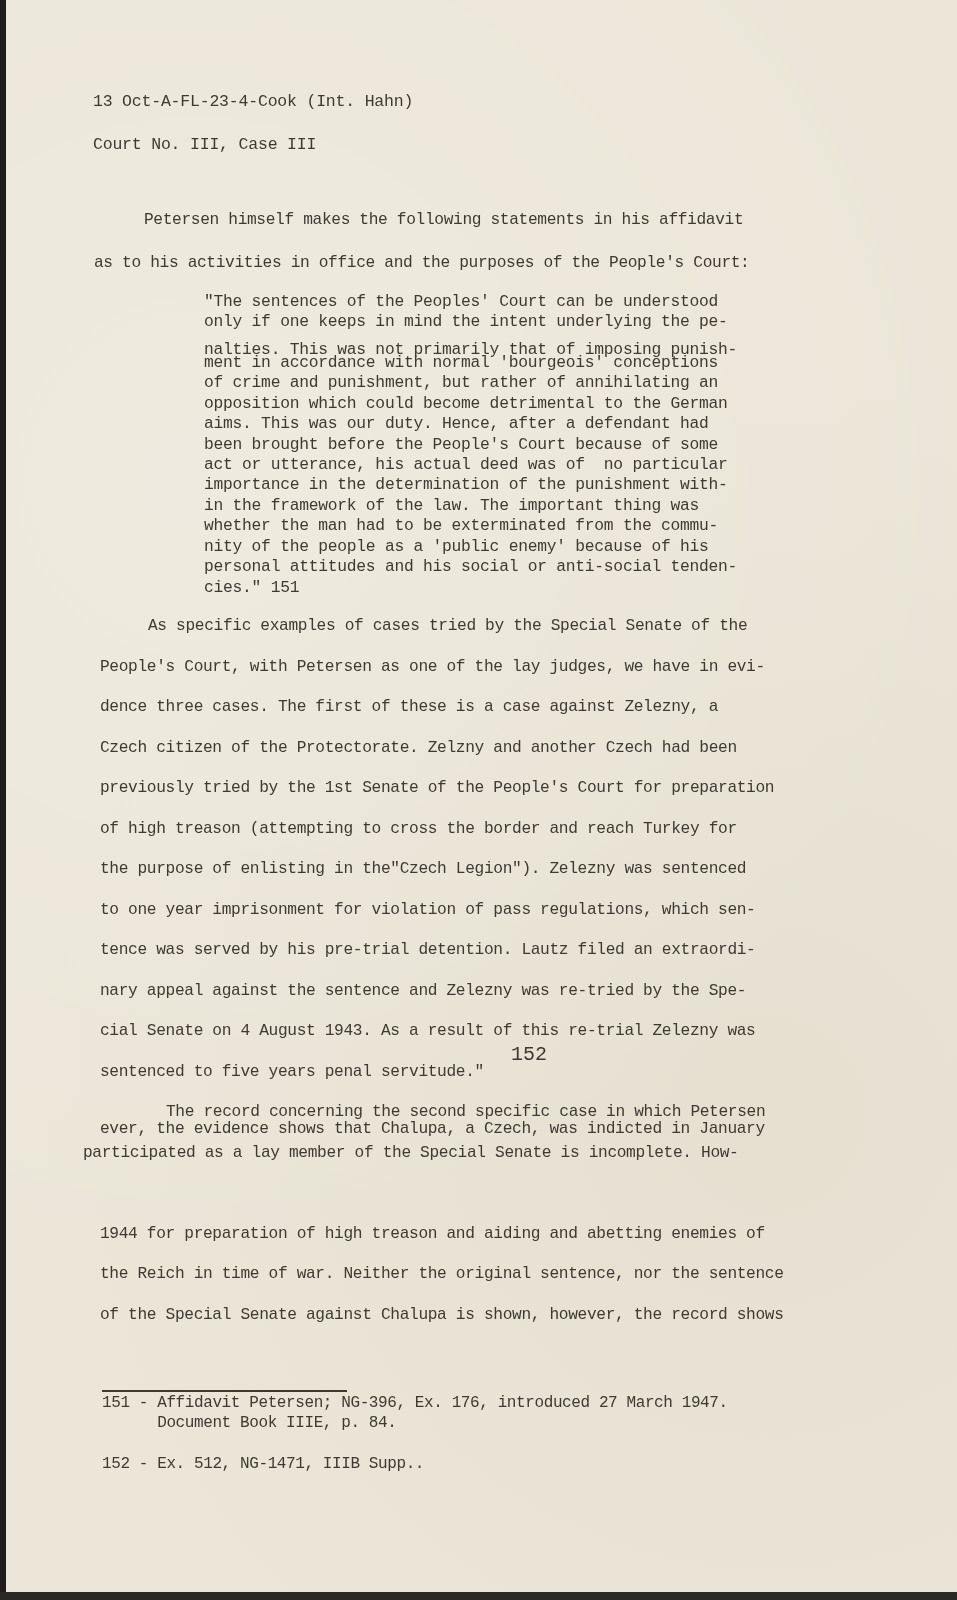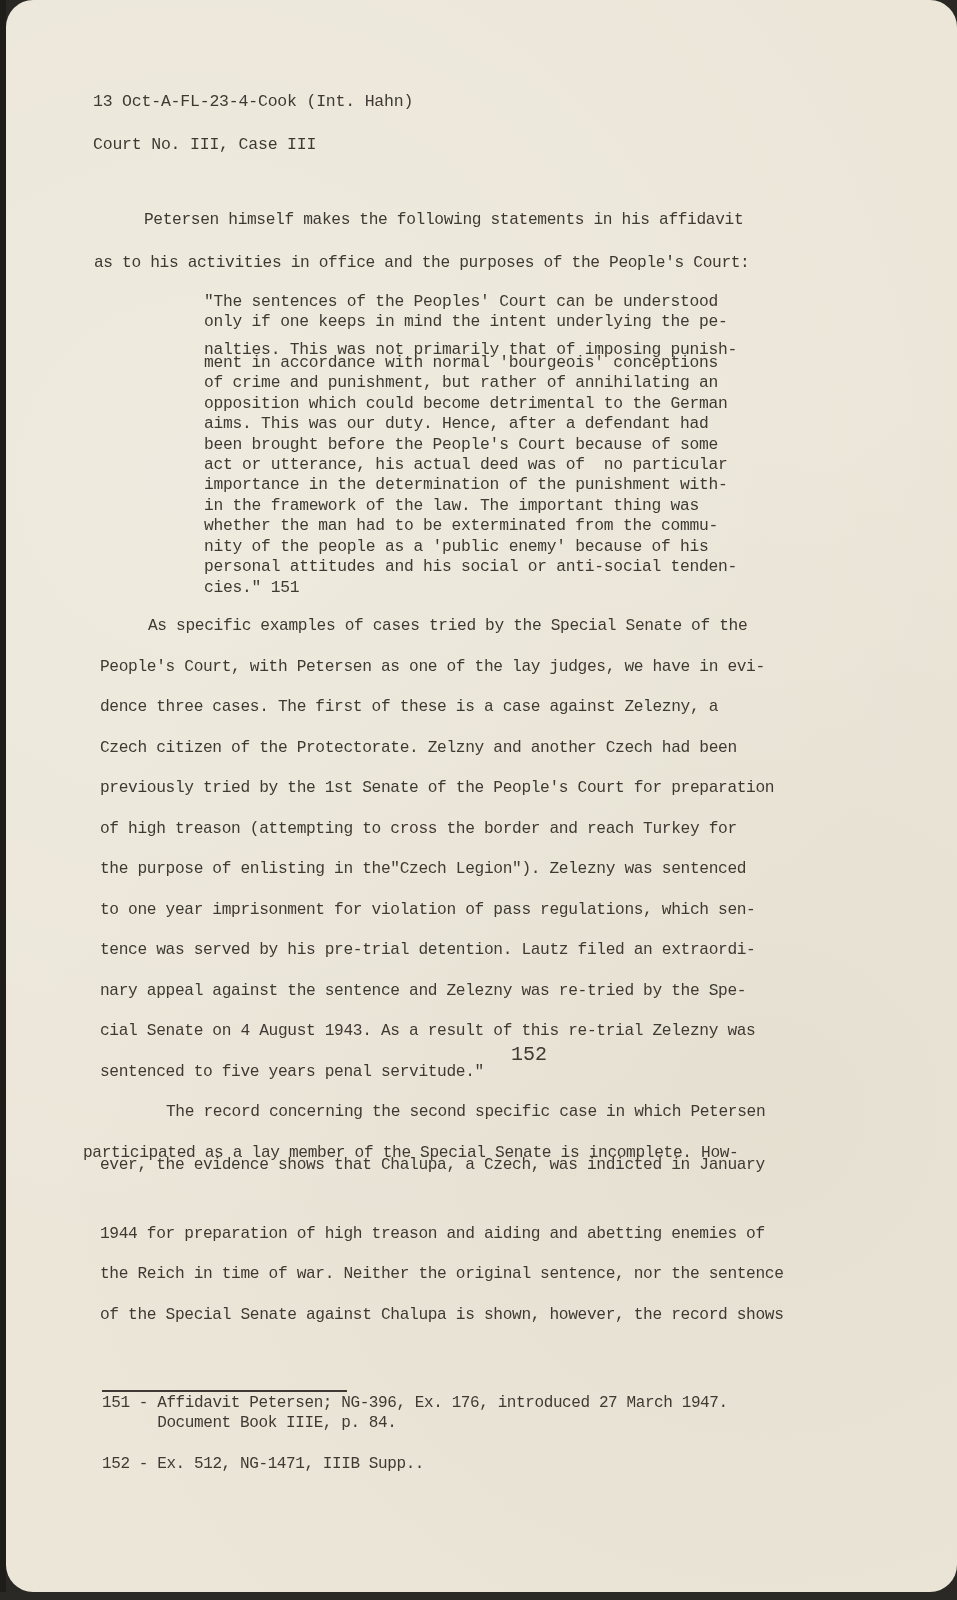--- a/index.html
+++ b/index.html
@@ -15,21 +15,20 @@
       left: 6px;
       top: 0;
       width: 951px;
       height: 1592px;
       background: #ebe6d8;
       background-image:
         radial-gradient(circle at 20% 30%, rgba(255,255,255,0.18), transparent 60%),
         radial-gradient(circle at 80% 70%, rgba(160,150,120,0.08), transparent 55%);
       color: #3e3a33;
       font-family: "Liberation Mono", "DejaVu Sans Mono", monospace;
-      border-radius: 27px;
     }
     .left-edge {
       position: absolute;
       left: 0;
       top: 0;
       width: 6px;
       height: 1600px;
       background: #1f1d1a;
     }
     .bottom-edge {
@@ -138,21 +137,21 @@
     <div class="body-line" style="left:94px; top:941px;">tence was served by his pre-trial detention. Lautz filed an extraordi-</div>
     <div class="body-line" style="left:94px; top:982px;">nary appeal against the sentence and Zelezny was re-tried by the Spe-</div>
     <div class="body-line" style="left:94px; top:1022px;">cial Senate on 4 August 1943. As a result of this re-trial Zelezny was</div>
     <div class="footnote-marker" style="left:505px; top:1043px;">152</div>
     <div class="body-line" style="left:94px; top:1063px;">sentenced to five years penal servitude."</div>
   </div>
 
   <div>
     <div class="body-line" style="left:160px; top:1103px;">The record concerning the second specific case in which Petersen</div>
     <div class="body-line" style="left:77px; top:1144px;">participated as a lay member of the Special Senate is incomplete. How-</div>
-    <div class="body-line" style="left:94px; top:1156px;">ever, the evidence shows that Chalupa, a Czech, was indicted in January</div>
+    <div class="body-line" style="left:94px; top:1120px;">ever, the evidence shows that Chalupa, a Czech, was indicted in January</div>
     <div class="body-line" style="left:94px; top:1225px;">1944 for preparation of high treason and aiding and abetting enemies of</div>
     <div class="body-line" style="left:94px; top:1265px;">the Reich in time of war. Neither the original sentence, nor the sentence</div>
     <div class="body-line" style="left:94px; top:1306px;">of the Special Senate against Chalupa is shown, however, the record shows</div>
   </div>
 
   <div class="footnote-rule"></div>
   <div>
     <div>
       <div class="footnote-line" style="left:96px; top:1388px;">151 - Affidavit Petersen; NG-396, Ex. 176, introduced 27 March 1947.</div>
       <div class="footnote-line" style="left:96px; top:1408px;">      Document Book IIIE, p. 84.</div>

